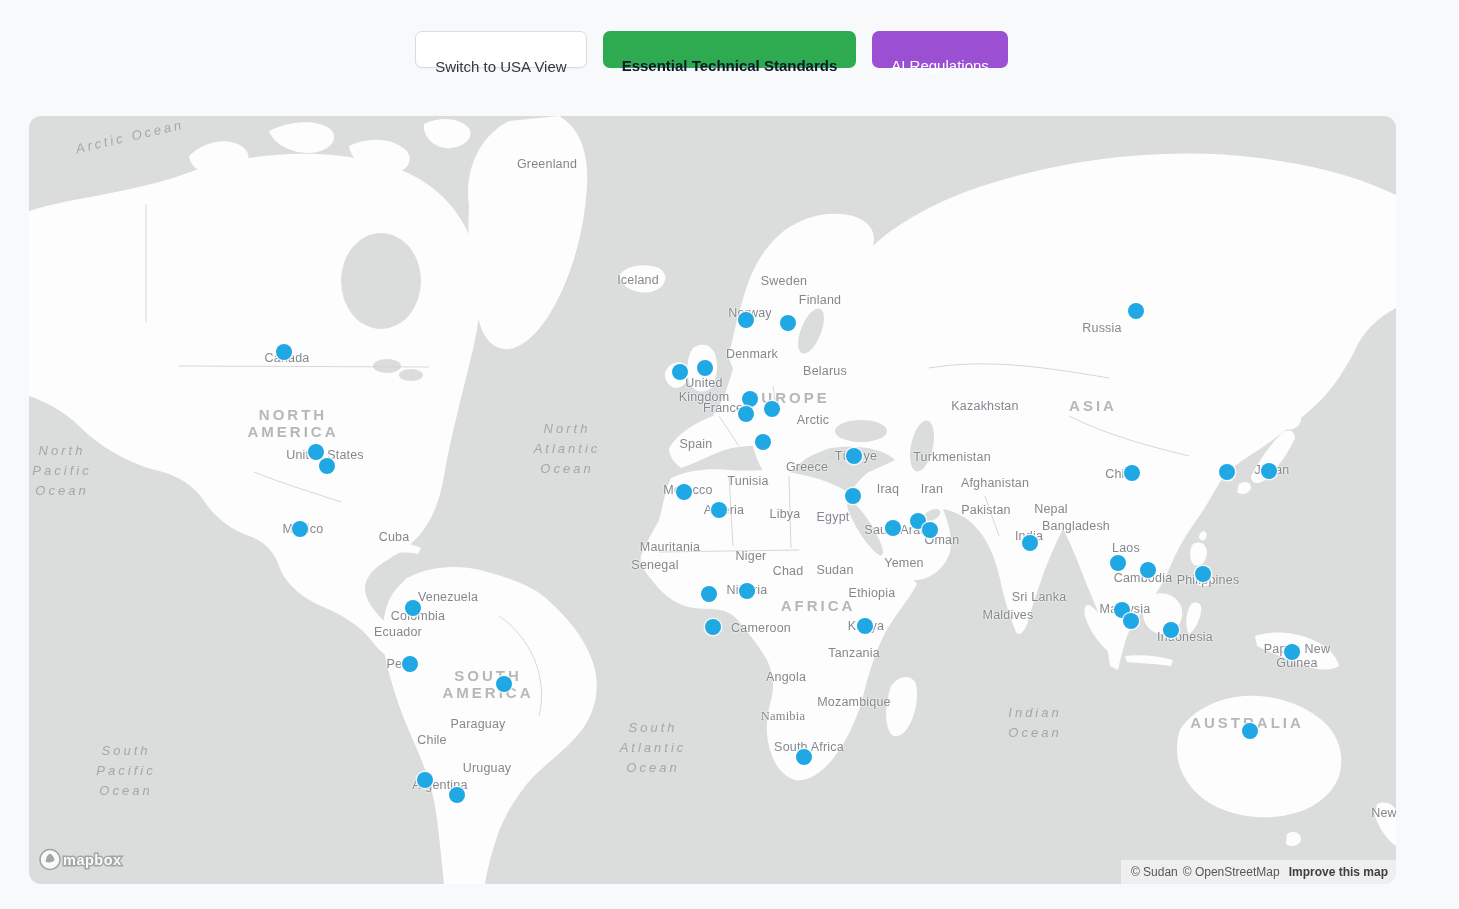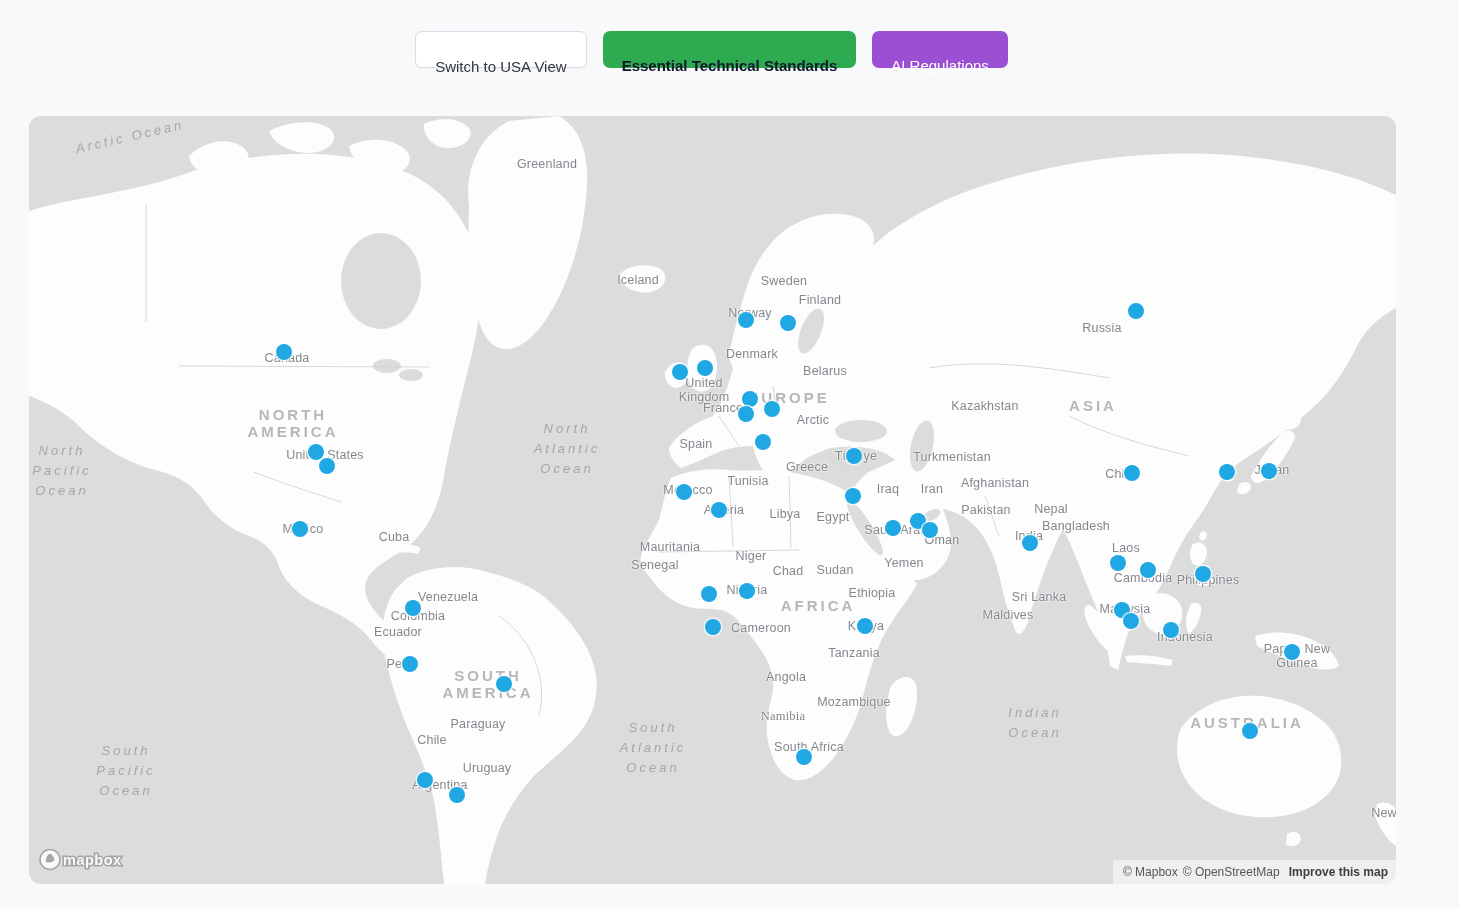--- a/index.html
+++ b/index.html
@@ -325,17 +325,17 @@
 
   <div class="logo">
     <svg width="92" height="23" viewBox="0 0 92 23">
       <circle cx="11" cy="11.5" r="10" fill="#ffffff" stroke="#9a9da0" stroke-width="1.5"></circle>
       <path d="M 11,5.5 C 13.5,7 15.5,9.5 15.5,12.5 C 13,14.5 9.5,15 6.8,14 C 6.5,10.5 8,7 11,5.5 Z M 10,8 L 10.8,10.2 L 13,11 L 10.8,11.8 L 10,14 L 9.2,11.8 L 7,11 L 9.2,10.2 Z" fill="#9a9da0"></path>
       <text x="24" y="17" font-family="Liberation Sans, DejaVu Sans, sans-serif" font-size="14.5" font-weight="bold" fill="#ffffff" stroke="#9a9da0" stroke-width="3" paint-order="stroke" letter-spacing="0.5">mapbox</text>
     </svg>
   </div>
 
   <div class="attrib">
-    <a>© Mapbox</a>
+    <a>© Sudan</a>
     <a>© OpenStreetMap</a>
     <a class="improve">Improve this map</a>
   </div>
 </div>
 
 </body></html>

